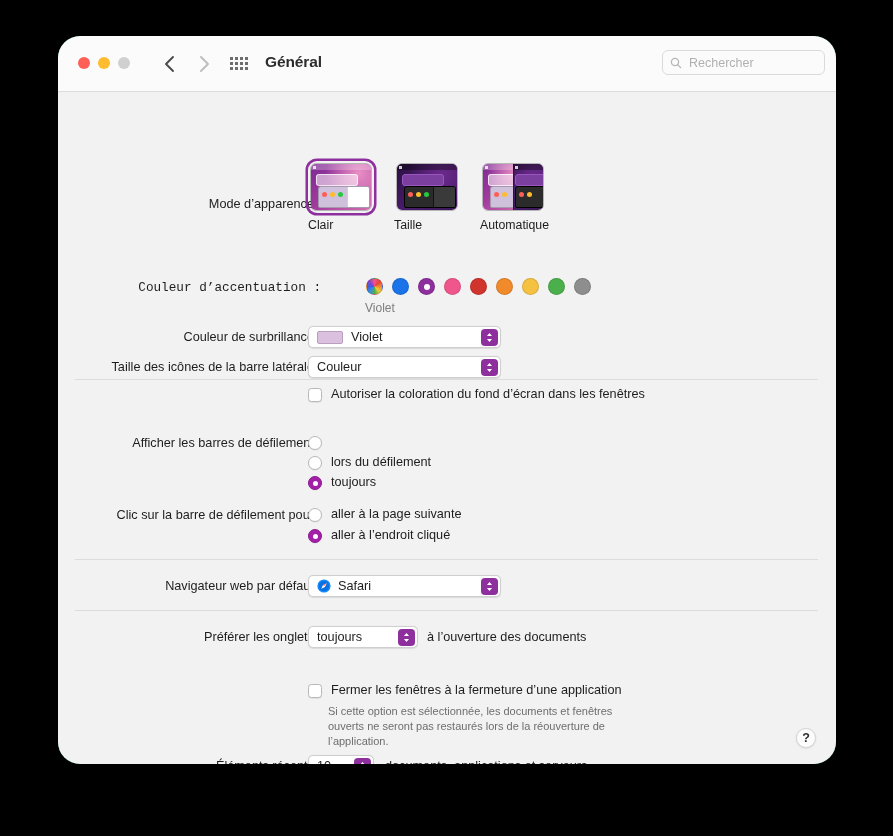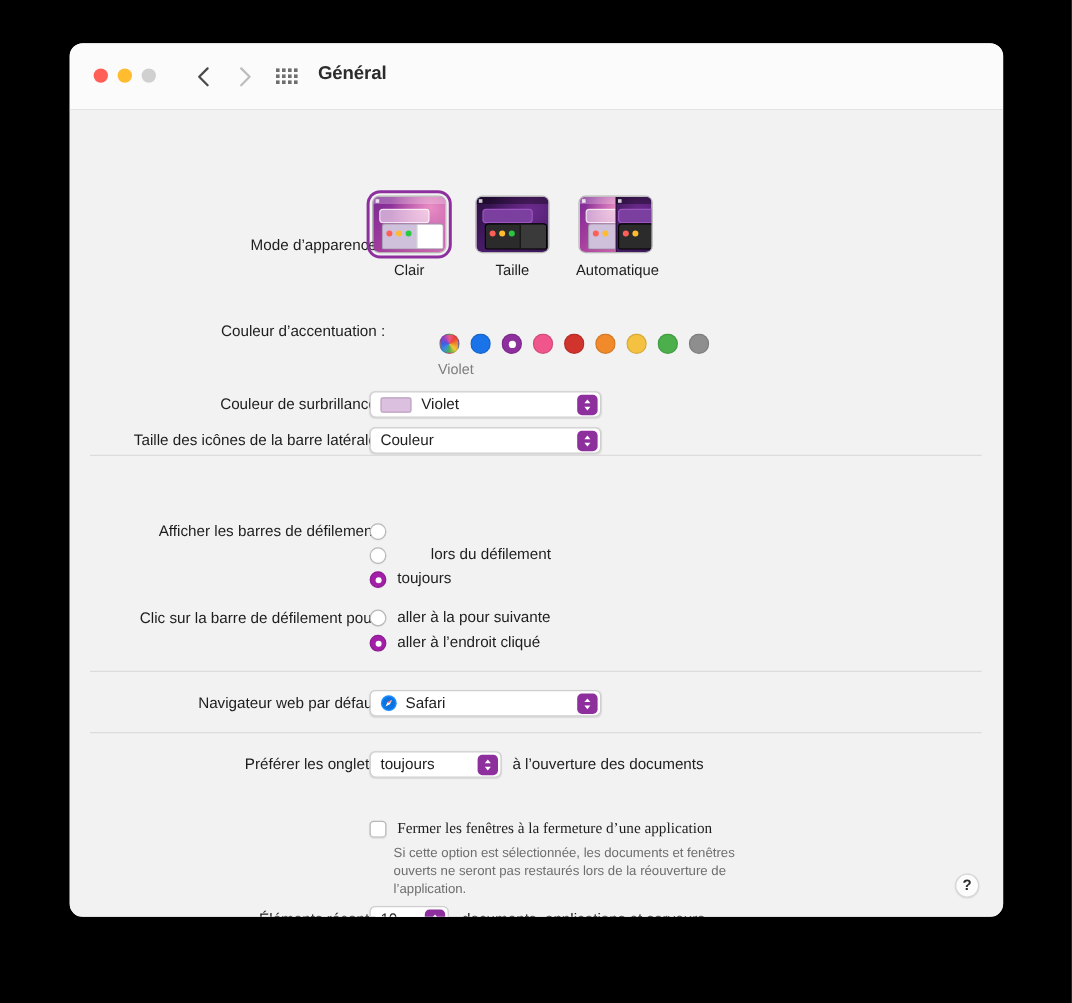--- a/index.html
+++ b/index.html
@@ -9,22 +9,22 @@
     background: #000000;
     font-family: "Liberation Sans", sans-serif;
     -webkit-font-smoothing: antialiased;
     overflow: hidden;
   }
 
   .window {
     position: absolute;
     left: 58px; top: 36px;
     width: 778px; height: 728px;
-    background: #ffffff;
-    border-radius: 11px;
+    background: #0f766e;
+    border-radius: 22px;
     box-shadow: 0 12px 40px rgba(0,0,0,0.55);
     overflow: hidden;
   }
 
   
   .titlebar {
     position: relative;
     height: 56px;
     background: #fbfbfb;
     border-bottom: 1px solid #dcdcdc;
@@ -84,21 +84,21 @@
   .label {
     position: absolute;
     font-size: 12.7px;
     color: #1d1d1d;
     text-align: right;
     white-space: nowrap;
   }
 
   
   .appearance-row { position: absolute; left: 250px; top: 69px; display: flex; gap: 20px; }
-  .appearance-item { width: 66px; text-align: center; }
+  .appearance-item { width: 66px; }
   .thumb-wrap {
     width: 66px; height: 52px;
     border-radius: 8px;
     padding: 2px;
     display: block;
   }
   .thumb-wrap.selected {
     box-shadow: 0 0 0 2.5px #8e2f9e;
     border-radius: 9px;
   }
@@ -299,20 +299,27 @@
         <i></i>
         <i></i>
         <i></i>
         <i></i>
         <i></i>
         <i></i>
     </div>
 
     <div class="wintitle">Général</div>
 
+    <div class="searchbox">
+      <svg width="12" height="12" viewBox="0 0 12 12">
+        <circle cx="5" cy="5" r="3.6" fill="none" stroke="#b5b5b5" stroke-width="1.3"></circle>
+        <line x1="7.7" y1="7.7" x2="10.6" y2="10.6" stroke="#b5b5b5" stroke-width="1.3" stroke-linecap="round"></line>
+      </svg>
+      <input type="text" placeholder="Rechercher" style="">
+    </div>
   </div>
 
   <div class="content">
 
     <div class="label" style="left:0; top:105px; width:263px;">Mode d’apparence :</div>
 
     <div class="appearance-row">
 
       <div class="appearance-item">
         <div class="thumb-wrap selected">
@@ -384,21 +391,21 @@
                     <span class="td-y"></span>
                   </div>
               </div>
             </div>
           </div>
         </div>
         <div class="appearance-caption">Automatique</div>
       </div>
     </div>
 
-    <div class="label" style="left:0; top:177px; width:263px;">Couleur d’accentuation :</div>
+    <div class="label" style="left:0; top:188px; width:263px;font-family:Liberation Mono, monospace;">Couleur d’accentuation :</div>
 
     <div class="accent-row">
       <span class="swatch multi"></span>
       <span class="swatch" style="background:#1a73e8"></span>
       <span class="swatch selected" style="background:#8e2f9e"></span>
       <span class="swatch" style="background:#f0568c"></span>
       <span class="swatch" style="background:#d0342c"></span>
       <span class="swatch" style="background:#f08a2a"></span>
       <span class="swatch" style="background:#f5c141"></span>
       <span class="swatch" style="background:#4bb04b"></span>
@@ -422,42 +429,46 @@
     <div class="popup" style="left:250px; top:264px; width:193px;">
       <span>Couleur</span>
       <span class="chev">
         <svg width="9" height="13" viewBox="0 0 9 13">
           <path d="M4.5 2 L7 5 L2 5 Z" fill="#fff"></path>
           <path d="M4.5 11 L7 8 L2 8 Z" fill="#fff"></path>
         </svg>
       </span>
     </div>
 
+    <div class="check-row" style="left:250px; top:295px;">
+      <span class="checkbox"></span>
+      <span class="check-label">Autoriser la coloration du fond d’écran dans les fenêtres</span>
+    </div>
 
     <div class="sep" style="top:287px;"></div>
 
     <div class="label" style="left:0; top:344px; width:263px;">Afficher les barres de défilement :</div>
 
     <div class="check-row" style="left:250px; top:343px;">
       <span class="radio"></span>
     </div>
-    <div class="check-row" style="left:250px; top:363px;gap:28px;">
+    <div class="check-row" style="left:250px; top:363px;">
       <span class="radio"></span>
       <span class="check-label">lors du défilement</span>
     </div>
     <div class="check-row" style="left:250px; top:383px;">
       <span class="radio checked"></span>
       <span class="check-label">toujours</span>
     </div>
 
     <div class="label" style="left:0; top:416px; width:263px;">Clic sur la barre de défilement pour :</div>
 
     <div class="check-row" style="left:250px; top:415px;">
       <span class="radio"></span>
-      <span class="check-label">aller à la pour suivante</span>
+      <span class="check-label">aller à la page suivante</span>
     </div>
     <div class="check-row" style="left:250px; top:436px;">
       <span class="radio checked"></span>
       <span class="check-label">aller à l’endroit cliqué</span>
     </div>
 
     <div class="sep" style="top:467px;"></div>
 
     <div class="label" style="left:0; top:487px; width:263px;">Navigateur web par défaut :</div>
     <div class="popup" style="left:250px; top:483px; width:193px;">
@@ -486,21 +497,21 @@
       <span class="chev">
         <svg width="9" height="13" viewBox="0 0 9 13">
           <path d="M4.5 2 L7 5 L2 5 Z" fill="#fff"></path>
           <path d="M4.5 11 L7 8 L2 8 Z" fill="#fff"></path>
         </svg>
       </span>
     </div>
     <div class="label" style="left:369px; top:538px; text-align:left;">à l’ouverture des documents</div>
 
 
-    <div class="check-row" style="left:250px; top:591px;font-family:Liberation Serif, serif;">
+    <div class="check-row" style="left:250px; top:591px;">
       <span class="checkbox"></span>
       <span class="check-label">Fermer les fenêtres à la fermeture d’une application</span>
     </div>
     <div class="hint" style="left:270px; top:612px;">Si cette option est sélectionnée, les documents et fenêtres ouverts ne seront pas restaurés lors de la réouverture de l’application.</div>
 
     <div class="label" style="left:0; top:667px; width:263px;">Éléments récents :</div>
     <div class="stepper-field" style="left:250px; top:663px;">
       <span>10</span>
       <span class="chev" style="position:absolute;right:2px;top:2px;width:17px;height:17px;background:#8e2f9e;border-radius:4px;display:flex;align-items:center;justify-content:center;">
         <svg width="9" height="13" viewBox="0 0 9 13">

